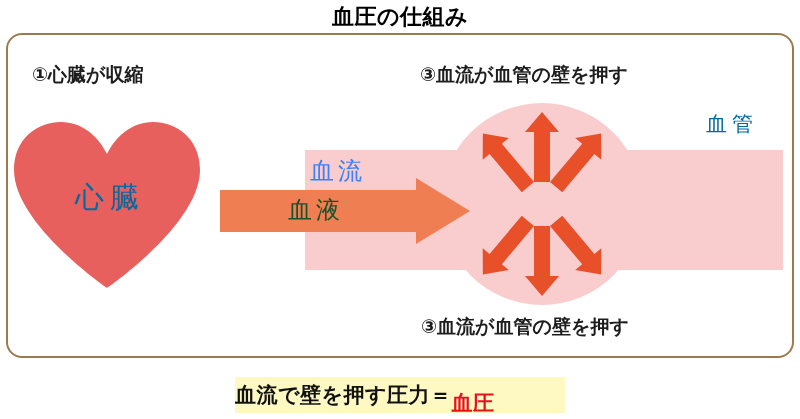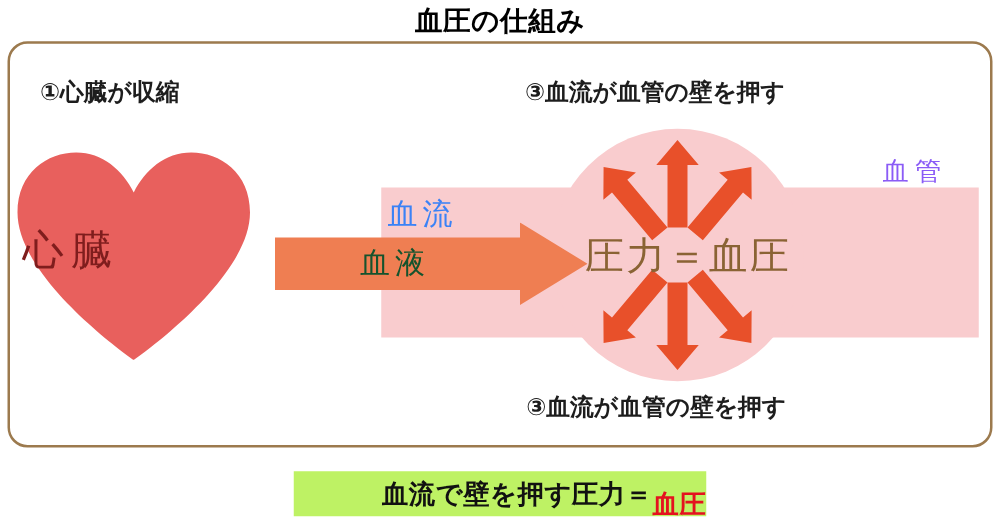--- a/index.html
+++ b/index.html
@@ -68,23 +68,23 @@
     left: 12px;
     top: 120px;
     width: 190px;
     height: 168px;
   }
   .heart-text {
     position: absolute;
     left: 0;
     top: 58px;
     width: 190px;
-    text-align: left;
-    font-size: 33px;
-    color: #7f1d1d;
+    text-align: center;
+    font-size: 29px;
+    color: #0369a1;
     letter-spacing: 6px;
     text-indent: 6px;
     white-space: nowrap;
   }
 
   
   .vessel-tube {
     position: absolute;
     left: 305px;
     top: 150px;
@@ -153,38 +153,38 @@
     letter-spacing: 2px;
     white-space: nowrap;
     padding-left: 27px;
     box-sizing: border-box;
   }
 
   
   .label-vessel {
     position: absolute;
     left: 706px;
-    top: 123px;
+    top: 110px;
     font-size: 21px;
-    color: #8b5cf6;
+    color: #0369a1;
     letter-spacing: 5px;
     white-space: nowrap;
   }
 
   
   .banner {
     position: absolute;
     left: 235px;
     top: 377px;
     width: 330px;
     height: 36px;
-    background: #bef264;
+    background: #fef9c3;
     display: flex;
     align-items: center;
-    justify-content: flex-end;
+    justify-content: flex-start;
   }
   .banner-text {
     font-size: 21px;
     font-weight: bold;
     color: #111111;
     white-space: nowrap;
     letter-spacing: 0.5px;
   }
   .banner-accent {
     font-size: 21px;
@@ -250,21 +250,20 @@
           <path d="M-8 -22 L-8 -72 L-17 -72 L0 -92 L17 -72 L8 -72 L8 -22 Z"></path>
         </g>
 
         <g transform="translate(101,101) rotate(140)">
           <path d="M-8 -22 L-8 -72 L-17 -72 L0 -92 L17 -72 L8 -72 L8 -22 Z"></path>
         </g>
       </g>
     </svg>
   </div>
 
-  <div class="equation">圧力＝血圧</div>
 
   <div class="label-vessel">血管</div>
 
   <div class="banner">
     <span class="banner-text">血流で壁を押す圧力＝</span>
       <span class="banner-accent">血圧</span>
   </div>
 
 </div>
 

